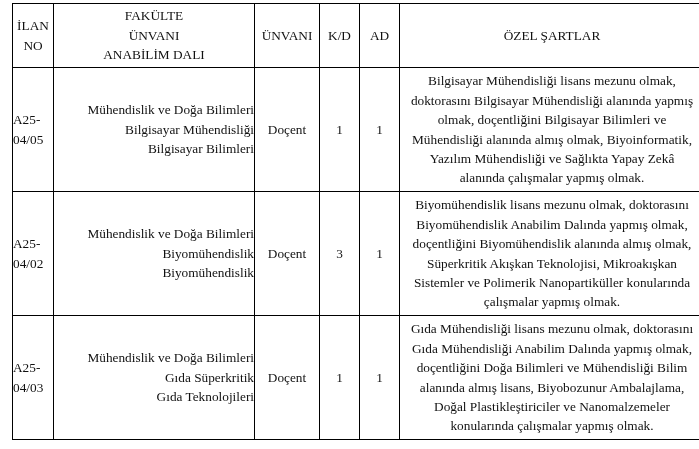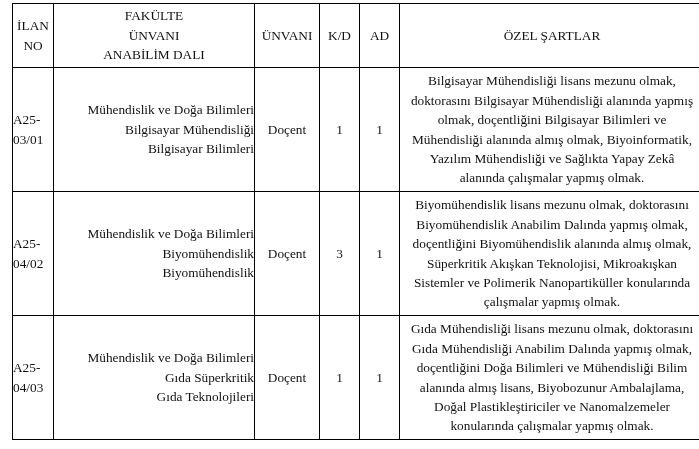--- a/index.html
+++ b/index.html
@@ -79,21 +79,21 @@
       <th class="center">K/D</th>
       <th class="center">AD</th>
       <th class="center">ÖZEL ŞARTLAR</th>
     </tr>
   </thead>
   <tbody>
 
     <tr class="data-row">
       <td class="no-cell">
         <span class="line">A25-</span>
-        <span class="line">03/01</span>
+        <span class="line">04/05</span>
       </td>
       <td class="fak-cell">
         <span class="line">Mühendislik ve Doğa Bilimleri</span>
         <span class="line">Bilgisayar Mühendisliği</span>
         <span class="line">Bilgisayar Bilimleri</span>
       </td>
       <td class="center">Doçent</td>
       <td class="center">1</td>
       <td class="center">1</td>
       <td class="ozel-cell">

